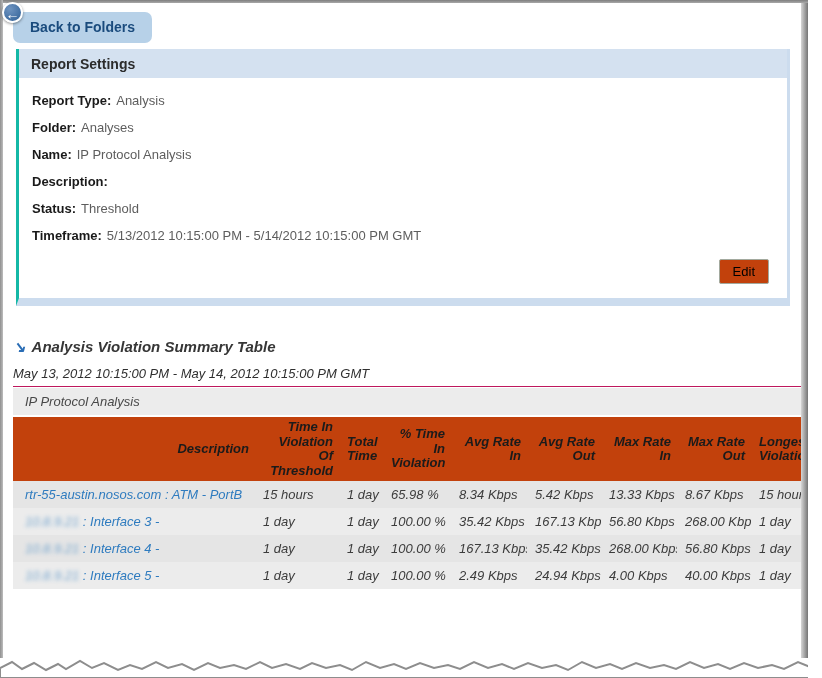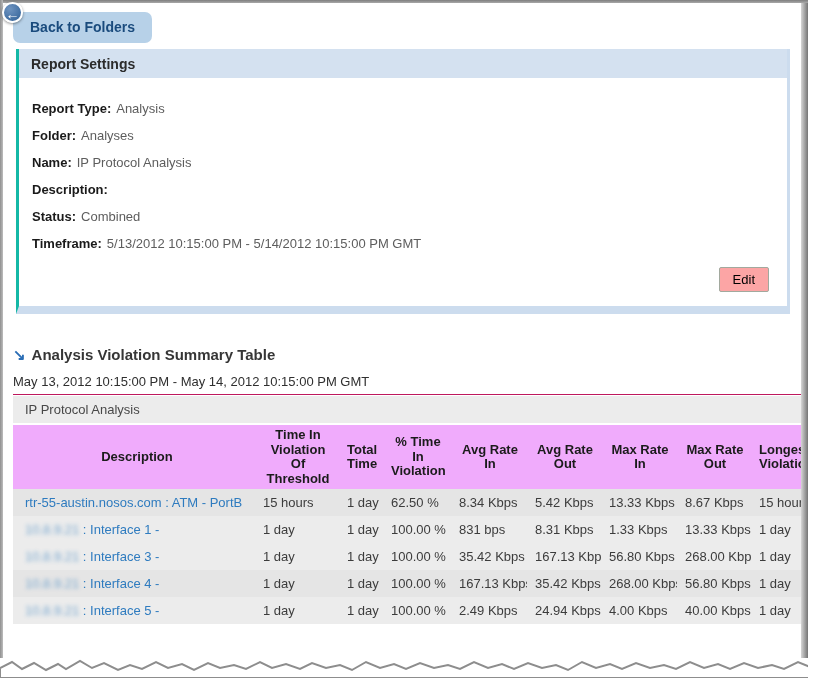--- a/index.html
+++ b/index.html
@@ -19,38 +19,38 @@
               border:none; border-radius:7px; font-family:inherit; font-weight:bold; font-size:14px;
               color:#1a4b7d; cursor:pointer; }
   .back-circle { position:absolute; left:2px; top:2px; width:21px; height:21px; border-radius:50%;
                  background:radial-gradient(circle at 35% 30%, #6f94c0, #2e5f96);
                  border:2px solid #fff; box-shadow:0 1px 3px rgba(0,0,0,.45);
                  color:#fff; text-align:center; line-height:20px; font-size:14px; font-weight:bold; cursor:pointer; }
 
   
   .panel { margin:41px 6px 0 6px; border-left:3px solid #14b8a6; border-right:3px solid #ccdcee; border-bottom:8px solid #ccdcee; }
   .panel-header { background:#d4e1f0; padding:7px 12px 6px 12px; font-size:14px; font-weight:bold; color:#2b2b2b; }
-  .panel-body { background:#fff; padding:15px 12px 8px 13px;margin-top:8px; }
+  .panel-body { background:#fff; padding:15px 12px 8px 13px; }
   .field { margin-bottom:12px; font-size:13px; }
   .flabel { font-weight:bold; color:#1a1a1a; }
   .fvalue { color:#5d5d5d; margin-left:5px; }
   .edit-row { text-align:right; padding:4px 6px 6px 0; }
-  .edit-btn { padding:4px 13px; background:#fca5a5; border:1px solid #a2a99e; font-family:inherit;
+  .edit-btn { padding:4px 13px; background:#c2410c; border:1px solid #a2a99e; font-family:inherit;
               font-size:13px; color:#000; border-radius:2px; cursor:pointer; }
 
   
-  .summary { margin:32px 0 0 3px; }
+  .summary { margin:32px 0 0 3px;font-style:italic; }
   .sec-title-row { margin-bottom:10px; }
   .sec-arrow { color:#2a6db5; font-size:15px; font-weight:bold; margin-right:6px; }
   .sec-title { font-size:15px; font-weight:bold; color:#363636; }
   .sec-date { font-size:13px; color:#2f2f2f; padding-bottom:5px; border-bottom:1px solid #be185d; width:802px; }
   .subtable-band { width:802px; background:#ececec; color:#484848; font-size:13px; padding:6px 12px; margin-top:1px; }
 
   table.viol-table { width:802px; border-collapse:collapse; table-layout:fixed; margin-top:2px; }
-  .viol-table th { background:#f0abfc; color:#1b1b1b; font-size:13px; font-weight:bold; text-align:center;
+  .viol-table th { background:#c2410c; color:#1b1b1b; font-size:13px; font-weight:bold; text-align:right;
                    vertical-align:middle; padding:3px 6px 3px 8px; line-height:1.12; }
   .viol-table th:first-child { padding-left:12px; }
   .viol-table td { font-size:13px; color:#3c3c3c; padding:6px 6px 6px 8px; white-space:nowrap; overflow:hidden; }
   .viol-table td.desc { padding-left:12px; }
   .viol-table tr.even { background:#ececec; }
   .viol-table tr.odd  { background:#e5e5e5; }
   .viol-table a { color:#2e7bbf; text-decoration:none; }
   .blur { filter:blur(2px); opacity:.8; color:#5b96c8; }
 
   
@@ -71,21 +71,21 @@
     <button class="back-btn">Back to Folders</button>
 
     <section class="panel">
       <div class="panel-header">Report Settings</div>
       <div class="panel-body">
         <div>
             <div class="field"><span class="flabel">Report Type:</span><span class="fvalue">Analysis</span></div>
             <div class="field"><span class="flabel">Folder:</span><span class="fvalue">Analyses</span></div>
             <div class="field"><span class="flabel">Name:</span><span class="fvalue">IP Protocol Analysis</span></div>
             <div class="field"><span class="flabel">Description:</span><span class="fvalue"></span></div>
-            <div class="field"><span class="flabel">Status:</span><span class="fvalue">Combined</span></div>
+            <div class="field"><span class="flabel">Status:</span><span class="fvalue">Threshold</span></div>
             <div class="field"><span class="flabel">Timeframe:</span><span class="fvalue">5/13/2012 10:15:00 PM - 5/14/2012 10:15:00 PM GMT</span></div>
           </div>
         <div class="edit-row">
           <button class="edit-btn">Edit</button>
         </div>
       </div>
     </section>
 
     <section class="summary">
       <div class="sec-title-row">
@@ -117,37 +117,26 @@
               <th>Max Rate In</th>
               <th>Max Rate Out</th>
               <th>Longest Violation</th>
             </tr>
         </thead>
         <tbody>
             <tr class="odd">
               <td class="desc"><a href="#">rtr-55-austin.nosos.com : ATM - PortB</a></td>
               <td>15 hours</td>
               <td>1 day</td>
-              <td>62.50 %</td>
+              <td>65.98 %</td>
               <td>8.34 Kbps</td>
               <td>5.42 Kbps</td>
               <td>13.33 Kbps</td>
               <td>8.67 Kbps</td>
               <td>15 hours</td>
-            </tr>
-            <tr class="even">
-              <td class="desc"><a href="#"><span class="blur">10.8.9.21</span> : Interface 1 -</a></td>
-              <td>1 day</td>
-              <td>1 day</td>
-              <td>100.00 %</td>
-              <td>831 bps</td>
-              <td>8.31 Kbps</td>
-              <td>1.33 Kbps</td>
-              <td>13.33 Kbps</td>
-              <td>1 day</td>
             </tr>
             <tr class="even">
               <td class="desc"><a href="#"><span class="blur">10.8.9.21</span> : Interface 3 -</a></td>
               <td>1 day</td>
               <td>1 day</td>
               <td>100.00 %</td>
               <td>35.42 Kbps</td>
               <td>167.13 Kbps</td>
               <td>56.80 Kbps</td>
               <td>268.00 Kbps</td>

